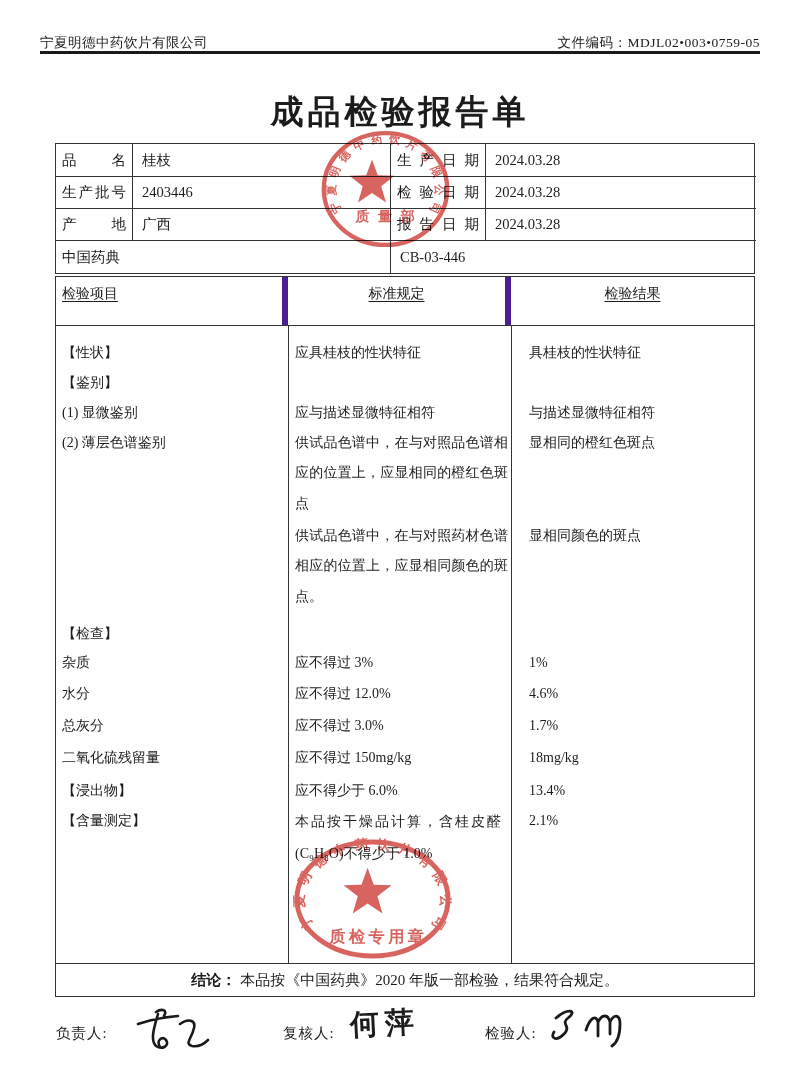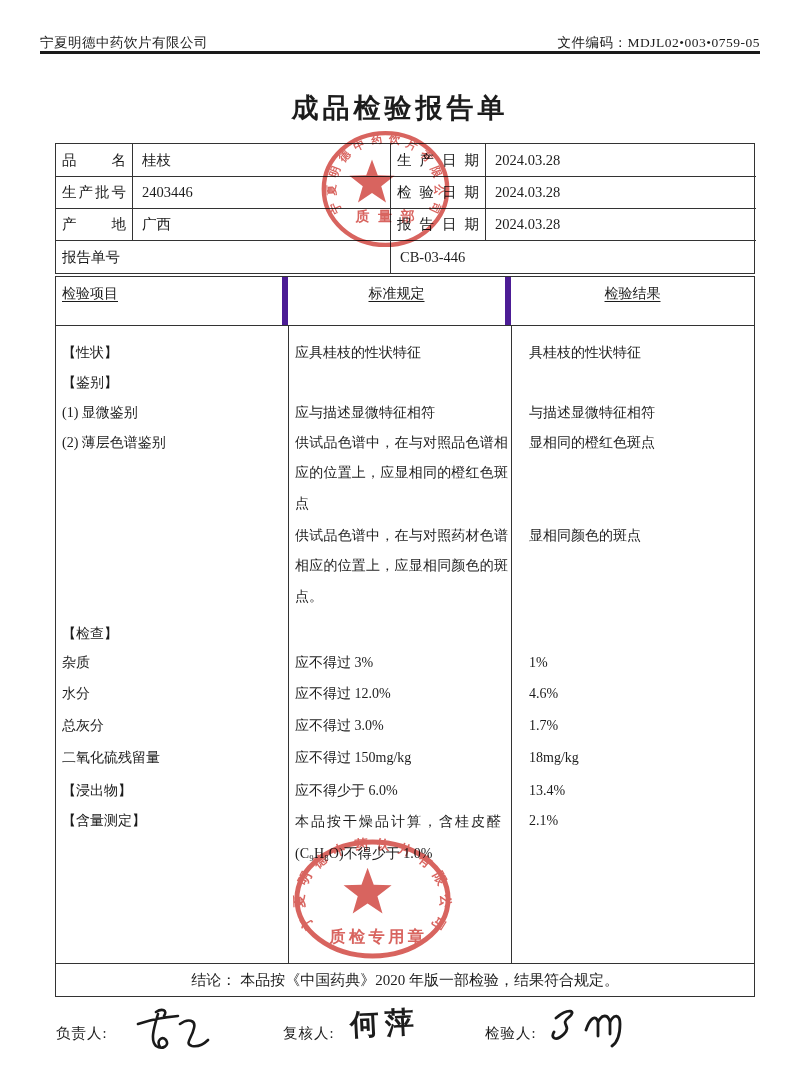--- a/index.html
+++ b/index.html
@@ -9,21 +9,21 @@
     overflow:hidden;margin:0 auto;
   }
   
   .hdr{position:absolute;left:40px;right:40px;top:32px;height:20px;
        display:flex;justify-content:space-between;align-items:flex-end;
        font-size:13.5px;letter-spacing:.5px;}
   .hdr-rule{position:absolute;left:40px;right:40px;top:51px;height:0;
        border-top:3px solid #1a1a1a;}
   .title{position:absolute;left:0;width:800px;top:90px;text-align:center;
        font-family:"Liberation Sans","DejaVu Sans",sans-serif;
-       font-size:27px;font-weight:700;letter-spacing:4px;margin:0;}
+       font-size:33px;font-weight:700;letter-spacing:4px;margin:0;}
   
   .info-table{
     position:absolute;left:55px;top:143px;width:700px;
     display:grid;grid-template-columns:77px 258px 95px 270px;
     grid-template-rows:33px 32px 32px 32px;
     border:1px solid #333;box-sizing:border-box;font-size:14.5px;
   }
   .ic{border-right:1px solid #333;border-bottom:1px solid #333;
       display:flex;align-items:center;box-sizing:border-box;padding:0 6px;}
   .ic.last-col{border-right:none;font-family:Liberation Serif, serif;}
@@ -44,21 +44,21 @@
   .mt-head .hcell span{text-decoration:underline;text-underline-offset:3px;}
   .mt-body{position:relative;height:637px;}
   .vline{position:absolute;top:0;bottom:0;width:1px;background:#333;}
   .v1{left:232px;} .v2{left:455px;}
   .blk{position:absolute;line-height:30px;white-space:nowrap;}
   .c1{left:6px;} .c2{left:239px;text-align:right;} .c3{left:473px;}
   .para{width:213px;white-space:normal;text-align:justify;line-height:30.3px;}
   .para2{width:206px;white-space:normal;text-align:justify;line-height:32px;}
   .mt-concl{height:33px;border-top:1px solid #333;box-sizing:border-box;
       display:flex;align-items:center;justify-content:center;font-size:15px;}
-  .mt-concl .cl{font-weight:400;margin-right:4px;}
+  .mt-concl .cl{font-weight:700;margin-right:4px;}
   
   .stamp{position:absolute;mix-blend-mode:multiply;opacity:.82;}
   .stamp text{font-family:"Liberation Sans","DejaVu Sans",sans-serif;font-weight:700;}
   
   .footer{position:absolute;left:0;top:1002px;width:800px;height:70px;font-size:14.5px;}
   .sig-label{position:absolute;top:22px;letter-spacing:1px;}
   .sig-svg{position:absolute;}
   .hand{position:absolute;font-size:29px;font-weight:700;transform:rotate(-3deg);
       letter-spacing:6px;font-family:"Liberation Sans","DejaVu Sans",sans-serif;}
 </style>
@@ -96,21 +96,21 @@
 
     <div class="ic lbl">
         <span>产地</span>
       </div>
     <div class="ic val">广西</div>
     <div class="ic lbl">
         <span>报告日期</span>
       </div>
     <div class="ic val last-col">2024.03.28</div>
 
-    <div class="ic span2a last-row">报告单号</div>
+    <div class="ic span2a last-row">中国药典</div>
     <div class="ic span2b last-col last-row val">CB-03-446</div>
   </div>
 
   <div class="main-table">
     <div class="mt-head">
       <div class="hcell first"><span>检验项目</span></div>
       <div class="hcell"><span>标准规定</span></div>
       <div class="hcell"><span>检验结果</span></div>
     </div>
     <div class="mt-body">

